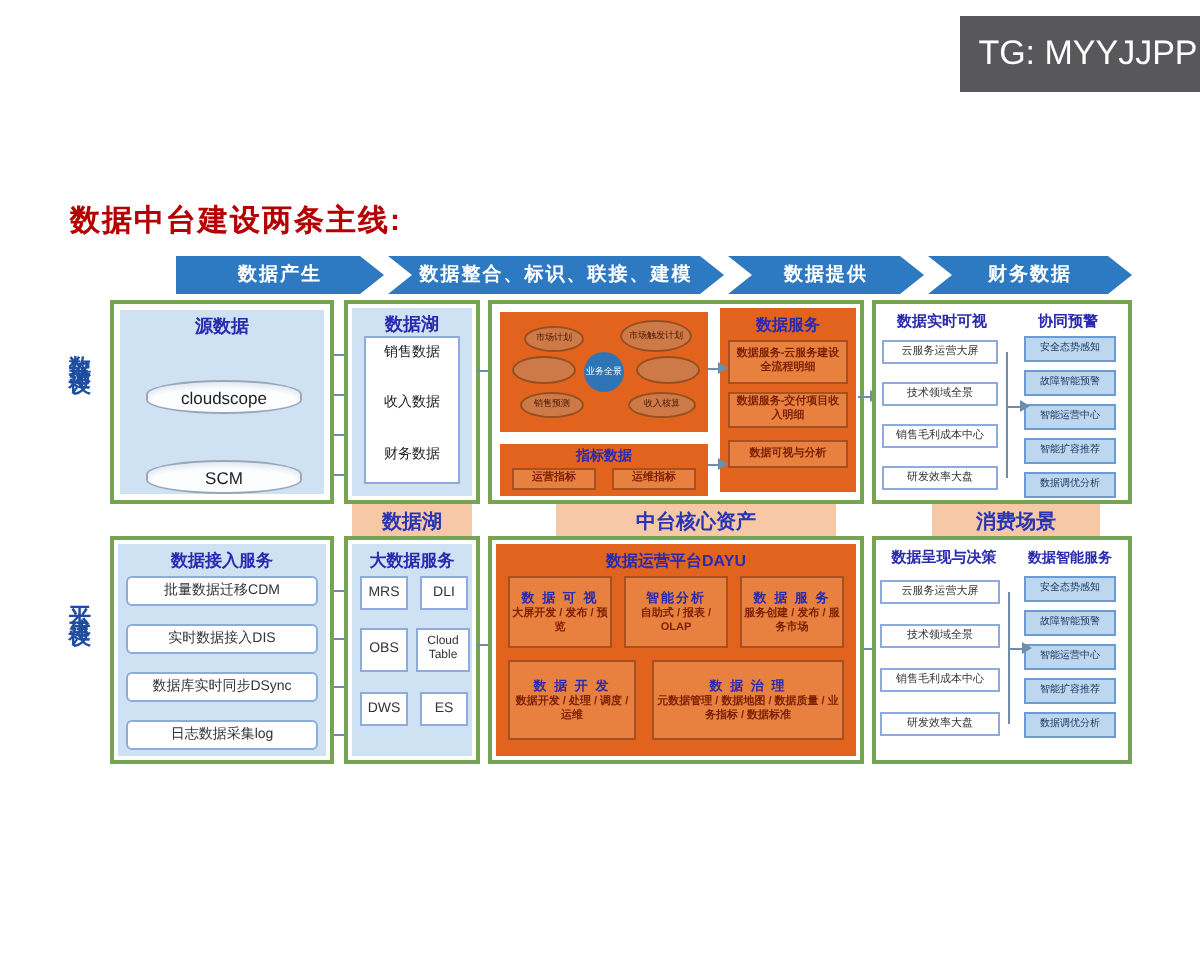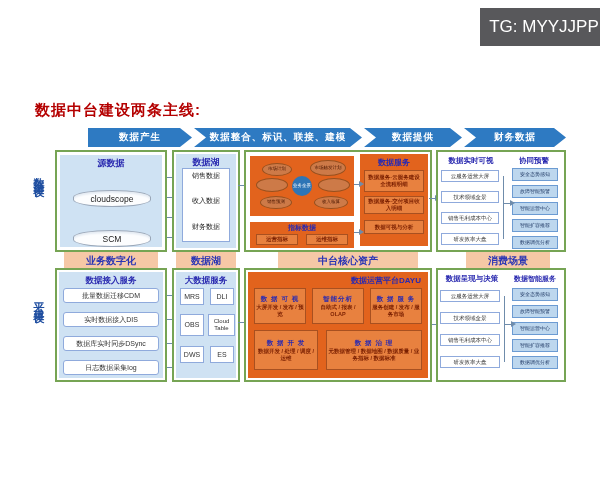--- a/index.html
+++ b/index.html
@@ -131,21 +131,20 @@
   <div class="wbox" style="left:441px;top:212px;width:58px;height:12px;font-size:5.5px;">销售毛利成本中心</div>
   <div class="wbox" style="left:441px;top:233px;width:58px;height:12px;font-size:5.5px;">研发效率大盘</div>
   <div class="bbox" style="left:512px;top:168px;width:46px;height:13px;font-size:5px;">安全态势感知</div>
   <div class="bbox" style="left:512px;top:185px;width:46px;height:13px;font-size:5px;">故障智能预警</div>
   <div class="bbox" style="left:512px;top:202px;width:46px;height:13px;font-size:5px;">智能运营中心</div>
   <div class="bbox" style="left:512px;top:219px;width:46px;height:13px;font-size:5px;">智能扩容推荐</div>
   <div class="bbox" style="left:512px;top:236px;width:46px;height:13px;font-size:5px;">数据调优分析</div>
   <div class="vline" style="left:503px;top:176px;height:63px;"></div>
   <div class="harrow" style="left:503px;top:203px;width:8px;"></div>
 
-  <div class="peach" style="left:64px;width:94px;">业务数字化</div>
   <div class="peach" style="left:176px;width:60px;">数据湖</div>
   <div class="peach" style="left:278px;width:140px;">中台核心资产</div>
   <div class="peach" style="left:466px;width:84px;">消费场景</div>
 
   <div class="gbox" style="left:55px;top:268px;width:112px;height:114px;"></div>
   <div class="panel" style="left:59px;top:272px;width:104px;height:106px;"></div>
   <div class="hdr" style="left:59px;top:275px;width:104px;font-size:8.5px;">数据接入服务</div>
   <div class="wbox" style="left:63px;top:288px;width:96px;height:15px;font-size:7px;border-radius:3px;">批量数据迁移CDM</div>
   <div class="wbox" style="left:63px;top:312px;width:96px;height:15px;font-size:7px;border-radius:3px;">实时数据接入DIS</div>
   <div class="wbox" style="left:63px;top:336px;width:96px;height:15px;font-size:7px;border-radius:3px;">数据库实时同步DSync</div>
@@ -161,21 +160,21 @@
   <div class="wbox" style="left:180px;top:288px;width:24px;height:17px;font-size:7px;">MRS</div>
   <div class="wbox" style="left:210px;top:288px;width:24px;height:17px;font-size:7px;">DLI</div>
   <div class="wbox" style="left:180px;top:314px;width:24px;height:22px;font-size:7px;">OBS</div>
   <div class="wbox" style="left:208px;top:314px;width:27px;height:22px;font-size:6px;">Cloud Table</div>
   <div class="wbox" style="left:180px;top:346px;width:24px;height:17px;font-size:7px;">DWS</div>
   <div class="wbox" style="left:210px;top:346px;width:24px;height:17px;font-size:7px;">ES</div>
   <div class="harrow" style="left:238px;top:322px;width:8px;"></div>
 
   <div class="gbox" style="left:244px;top:268px;width:188px;height:114px;"></div>
   <div class="obox" style="left:248px;top:272px;width:180px;height:106px;"></div>
-  <div class="hdr" style="left:248px;top:275px;width:180px;font-size:8px;padding-left:48px;">数据运营平台DAYU</div>
+  <div class="hdr" style="left:248px;top:275px;width:180px;font-size:8px;">数据运营平台DAYU</div>
   <div class="ocell" style="left:254px;top:288px;width:52px;height:36px;">
     <span class="ct">数 据 可 视</span>
     <span class="cb">大屏开发 / 发布 / 预览</span>
   </div>
   <div class="ocell" style="left:312px;top:288px;width:52px;height:36px;">
     <span class="ct">智能分析</span>
     <span class="cb">自助式 / 报表 / OLAP</span>
   </div>
   <div class="ocell" style="left:370px;top:288px;width:52px;height:36px;">
     <span class="ct">数 据 服 务</span>

